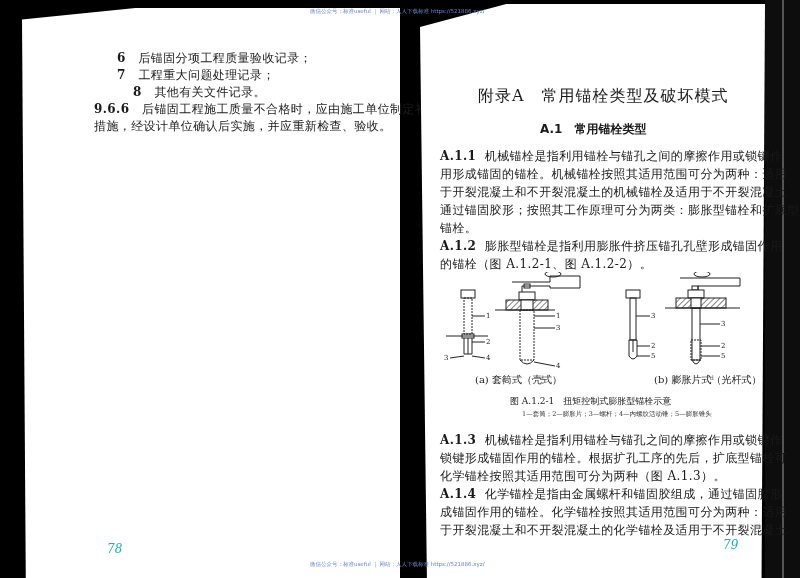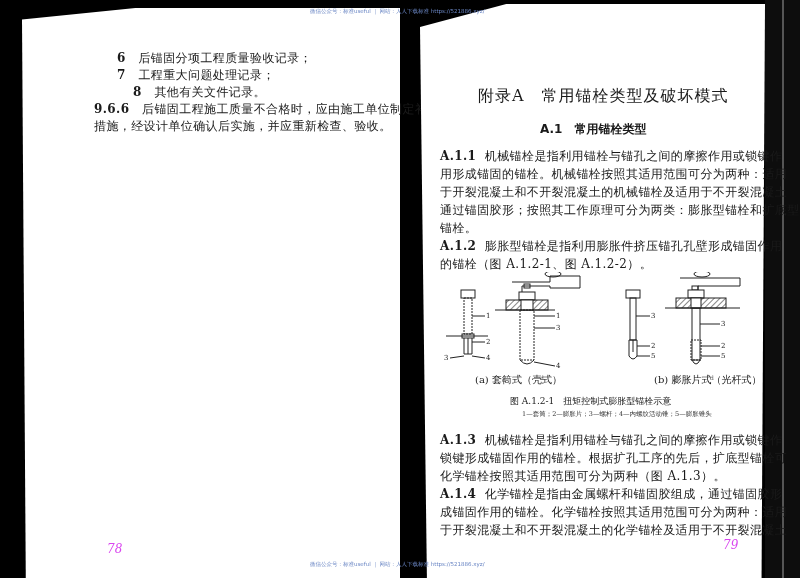--- a/index.html
+++ b/index.html
@@ -6,21 +6,21 @@
   body { width:800px; height:578px; position:relative; overflow:hidden; background:#000; font-family:"DejaVu Serif", serif; color:#1a1a1a; }
   .page { position:absolute; background:#fff; }
   #left-page { left:22px; top:8px; width:378px; height:570px; clip-path:polygon(0 2%, 30% 0, 100% 0, 100% 100%, 1% 100%); }
   #right-page { left:420px; top:4px; width:345px; height:574px; clip-path:polygon(0 4%, 25% 0, 100% 0, 99% 100%, 2% 100%); }
   .spine { position:absolute; left:398px; top:0; width:26px; height:578px; background:#000; transform:skewX(-1.5deg); }
   .right-edge { position:absolute; left:765px; top:0; width:35px; height:578px; background:#0d0d0d; }
   .right-edge-line { position:absolute; left:782px; top:0; width:2px; height:578px; background:#555; }
   .wm { position:absolute; font-size:5.5px; color:#6a86c4; white-space:nowrap; font-family:"DejaVu Sans", sans-serif; }
   .line { position:absolute; white-space:nowrap; font-size:12px; letter-spacing:0.4px; }
   .num { font-weight:bold; font-family:"DejaVu Serif", serif; }
-  .pnum { position:absolute; font-style:italic; font-size:12px; color:#d946ef; }
+  .pnum { position:absolute; font-style:italic; font-size:12px; color:#14b8a6; }
   .title { position:absolute; font-size:16px; letter-spacing:1px; white-space:nowrap; }
   .subtitle { position:absolute; font-size:12px; font-weight:bold; white-space:nowrap; font-family:"DejaVu Sans", sans-serif; }
   .caption { position:absolute; font-size:10px; white-space:nowrap; }
   .caption-sm { position:absolute; font-size:6.5px; white-space:nowrap; color:#333; }
   .figure { position:absolute; }
 </style>
 </head>
 <body>
 
 <div class="spine"></div>

